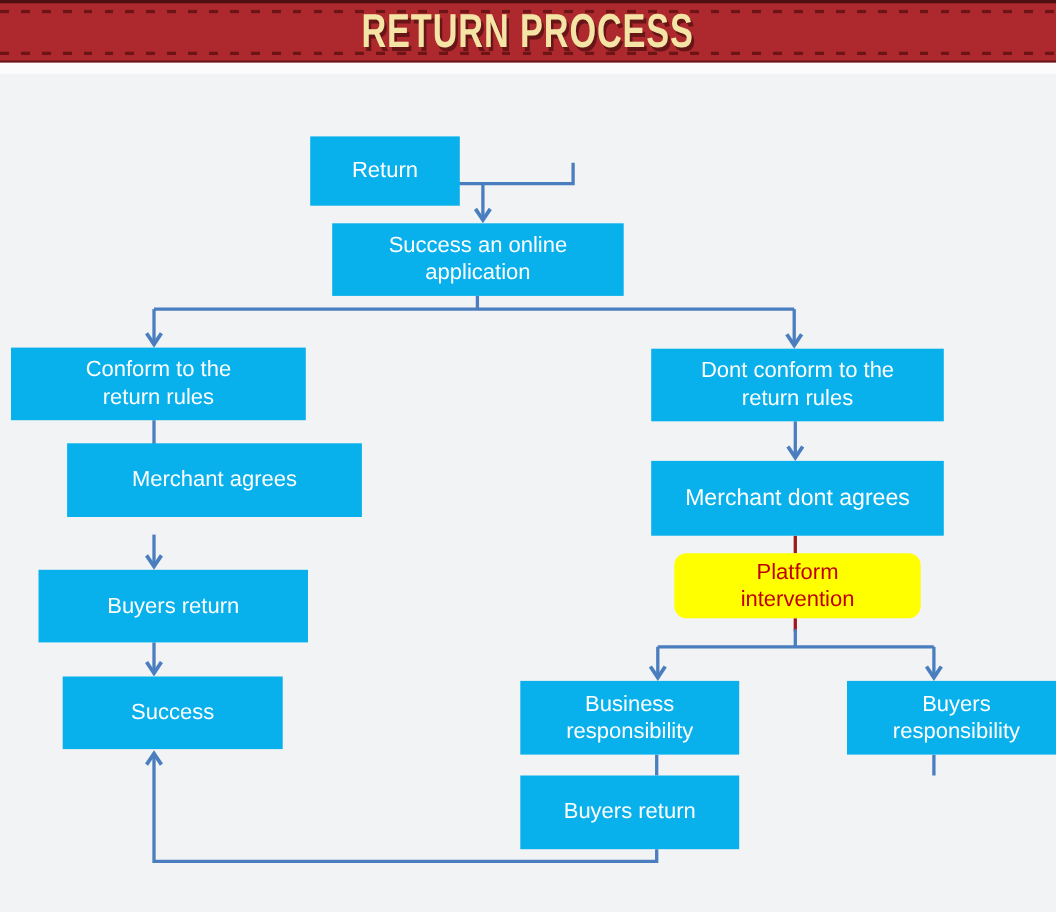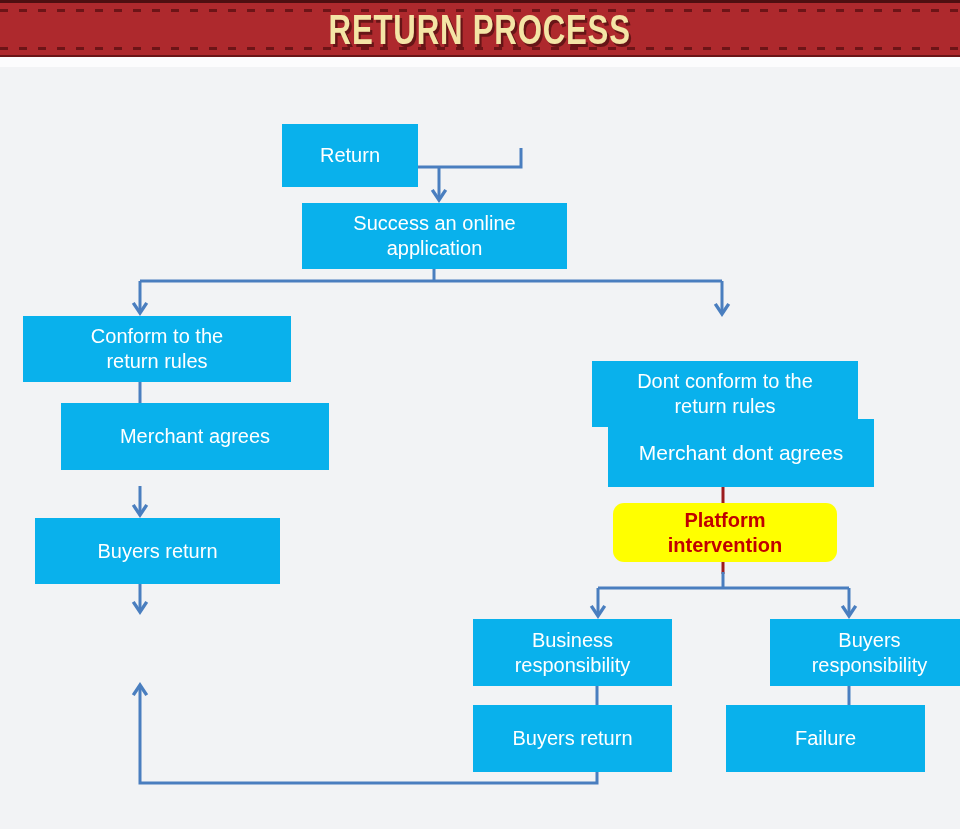--- a/index.html
+++ b/index.html
@@ -35,27 +35,27 @@
     background:#09b1ec;color:#ffffff;
     display:flex;align-items:center;justify-content:center;text-align:center;
     font-size:20px;line-height:1.25;white-space:pre-line;
   }
   .node--yellow{
     background:#ffff00;color:#c00000;border-radius:11px;font-size:20px;
   }
   #n-return      {left:282px;top:85px; width:136px;height:63px;margin-top:39px;}
   #n-exchanges   {left:456px;top:85px; width:132px;height:63px;}
   #n-submit      {left:302px;top:203px;width:265px;height:66px;}
-  #n-conform     {left:23px; top:316px;width:268px;height:66px;}
+  #n-conform     {left:10px; top:316px;width:268px;height:66px;}
   #n-magree      {left:23px; top:403px;width:268px;height:67px;margin-left:38px;}
   #n-breturn1    {left:35px; top:518px;width:245px;height:66px;}
   #n-success     {left:57px; top:615px;width:200px;height:66px;}
-  #n-dontconform {left:592px;top:317px;width:266px;height:66px;margin-top:44px;}
-  #n-mdont       {left:608px;top:419px;width:266px;height:68px;font-size:21px;}
-  #n-platform    {left:613px;top:503px;width:224px;height:59px;font-weight:bold;}
+  #n-dontconform {left:592px;top:317px;width:266px;height:66px;}
+  #n-mdont       {left:592px;top:419px;width:266px;height:68px;font-size:21px;}
+  #n-platform    {left:613px;top:503px;width:224px;height:59px;}
   #n-bizresp     {left:473px;top:619px;width:199px;height:67px;}
   #n-breturn2    {left:473px;top:705px;width:199px;height:67px;}
   #n-buyersresp  {left:770px;top:619px;width:199px;height:67px;}
   #n-failure     {left:726px;top:705px;width:199px;height:67px;}
   
   .connectors{position:absolute;left:0;top:0;width:960px;height:829px;pointer-events:none;}
   .connectors path{fill:none;stroke:#4a7ebf;stroke-width:3;}
   .connectors path.red{stroke:#9c1b1e;}
 </style>
 </head>
@@ -103,25 +103,25 @@
     <path d="M597,772 V783 H140 V685" marker-end="url(#chev)"></path>
   </svg>
 
   <div class="node" id="n-return">Return</div>
   <div class="node" id="n-submit">Success an online
 application</div>
   <div class="node" id="n-conform">Conform to the
 return rules</div>
   <div class="node" id="n-magree">Merchant agrees</div>
   <div class="node" id="n-breturn1">Buyers return</div>
+  <div class="node" id="n-success">Success</div>
   <div class="node" id="n-dontconform">Dont conform to the
 return rules</div>
   <div class="node" id="n-mdont">Merchant dont agrees</div>
   <div class="node node--yellow" id="n-platform">Platform
 intervention</div>
   <div class="node" id="n-bizresp">Business
 responsibility</div>
   <div class="node" id="n-breturn2">Buyers return</div>
   <div class="node" id="n-buyersresp">Buyers
 responsibility</div>
-  <div class="node" id="n-failure">Failure</div>
 
 </div>
 
 </body></html>

